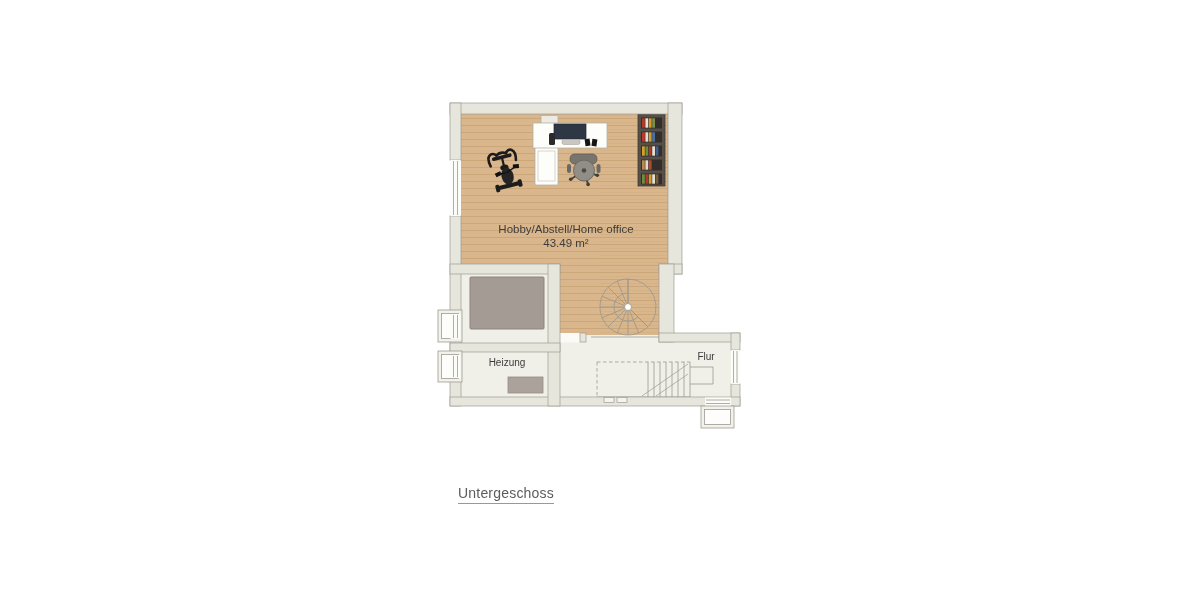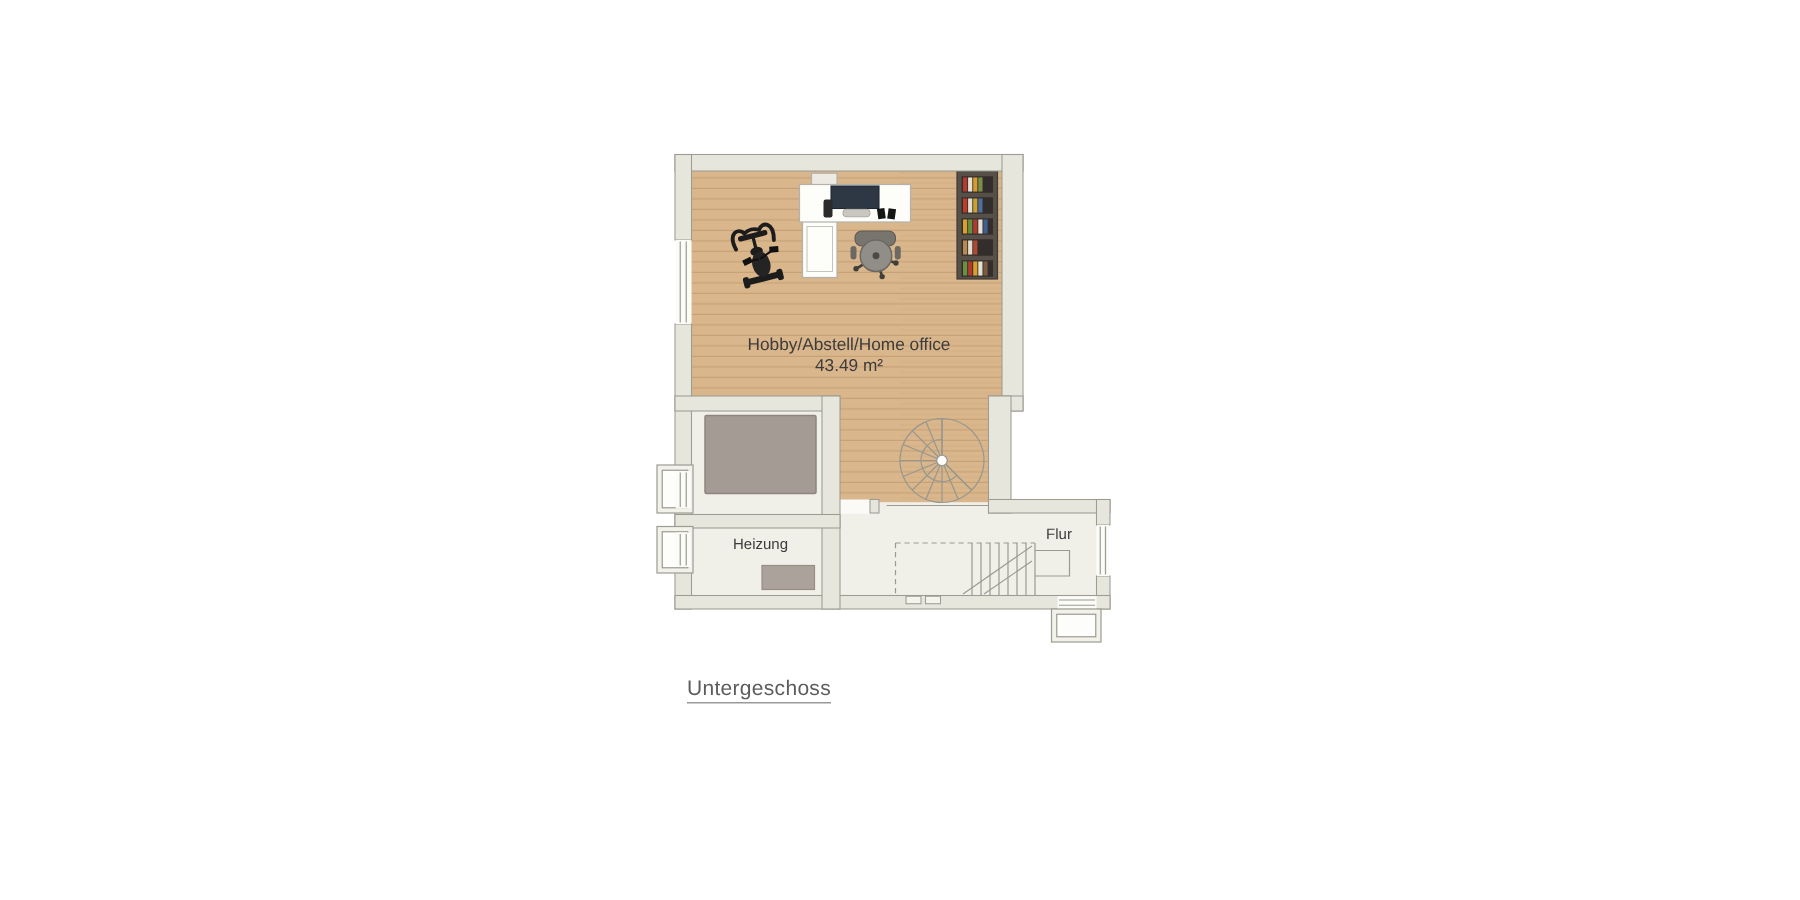--- a/index.html
+++ b/index.html
@@ -5,21 +5,21 @@
 <style>
   html,body{margin:0;padding:0;background:#ffffff;}
   #canvas{position:relative;width:1200px;height:588px;background:#ffffff;overflow:hidden;
           font-family:"Liberation Sans", sans-serif;}
   #planSvg{position:absolute;left:0;top:0;}
   .room-label{fill:#3c3c3c;}
   .wall{fill:#e6e6dd;stroke:#9c9c93;stroke-width:0.7;}
   .glass{stroke:#9c9c93;stroke-width:0.8;fill:none;}
   .win-blank{fill:#fbfbf7;}
   .stairline{stroke:#97978f;stroke-width:0.8;fill:none;}
-  .floor-title{position:absolute;left:458px;top:450px;display:inline-block;
+  .floor-title{position:absolute;left:458px;top:485px;display:inline-block;
                font-size:14px;letter-spacing:0.2px;color:#5c5c5c;
                padding-bottom:2px;border-bottom:1.4px solid #999;}
 </style>
 </head>
 <body>
 
 <div id="canvas">
 
 <svg id="planSvg" width="1200" height="600" viewBox="0 0 1200 600">
   <defs>

